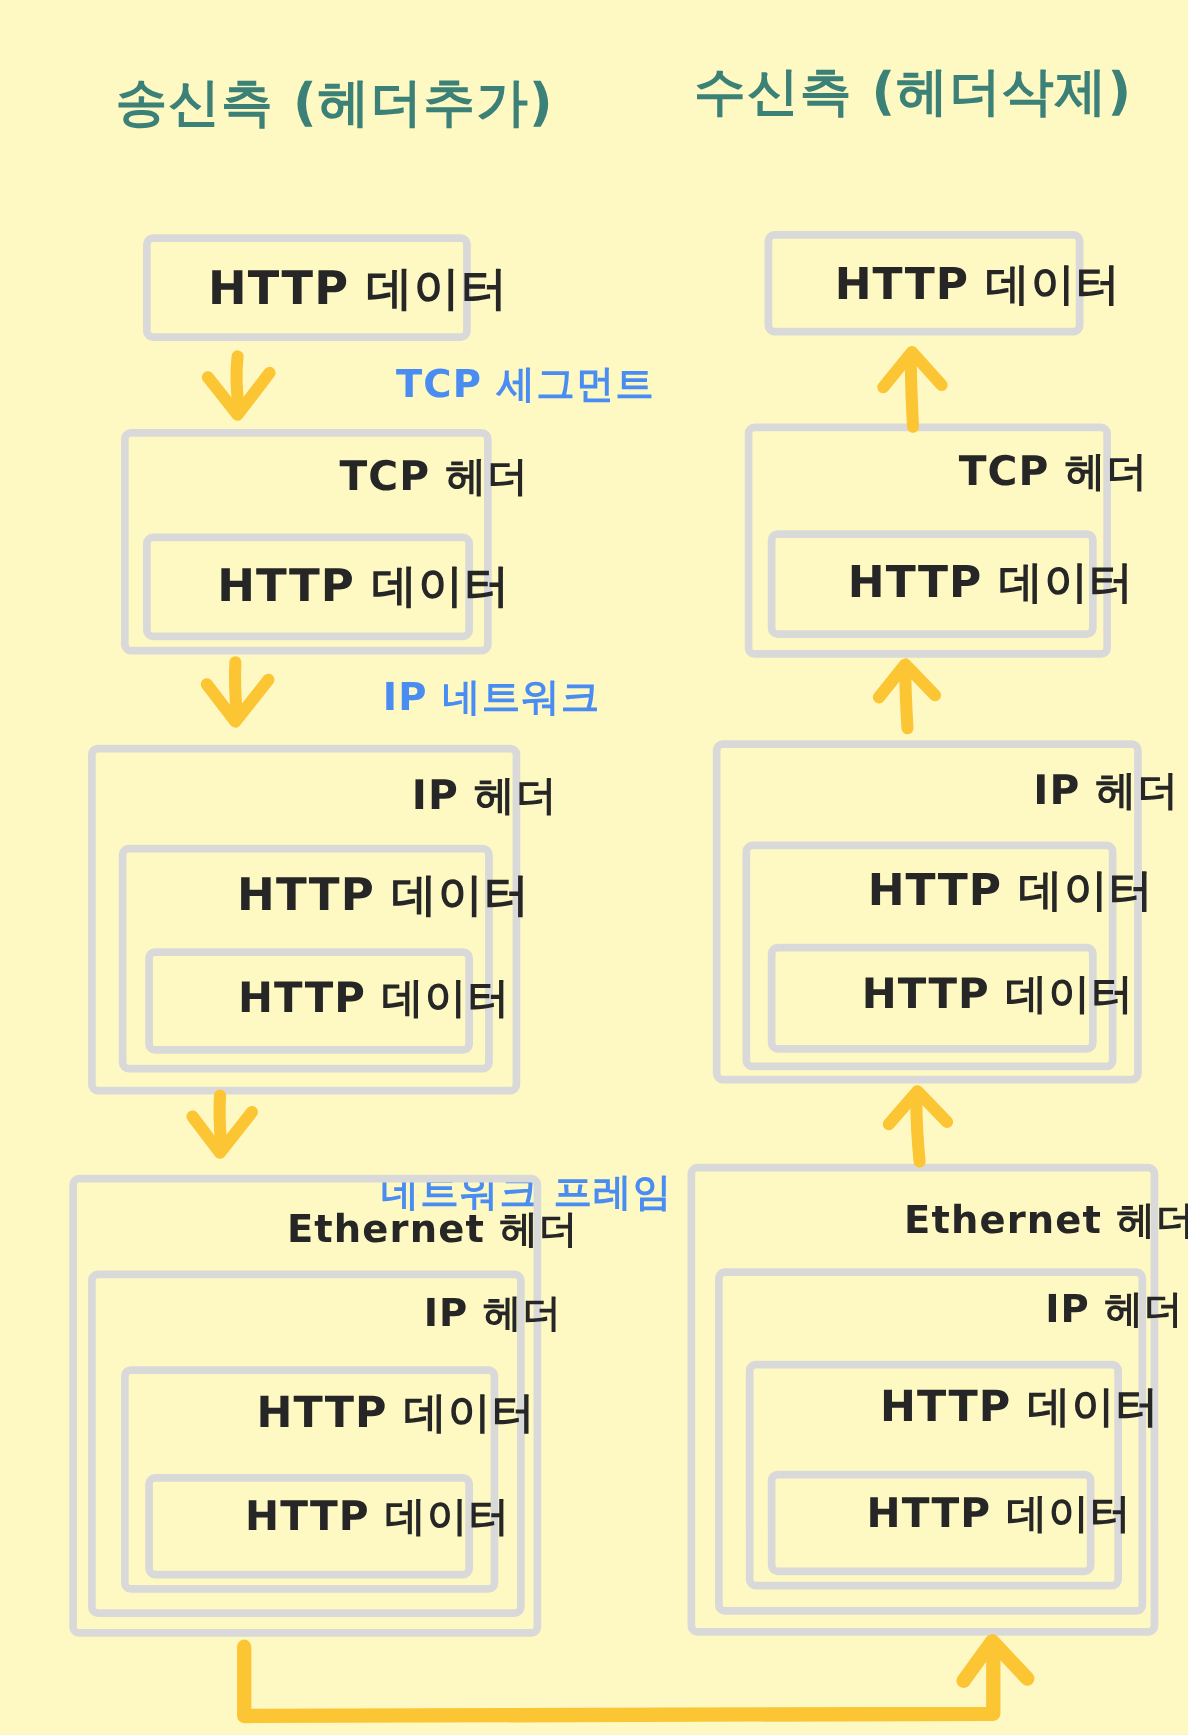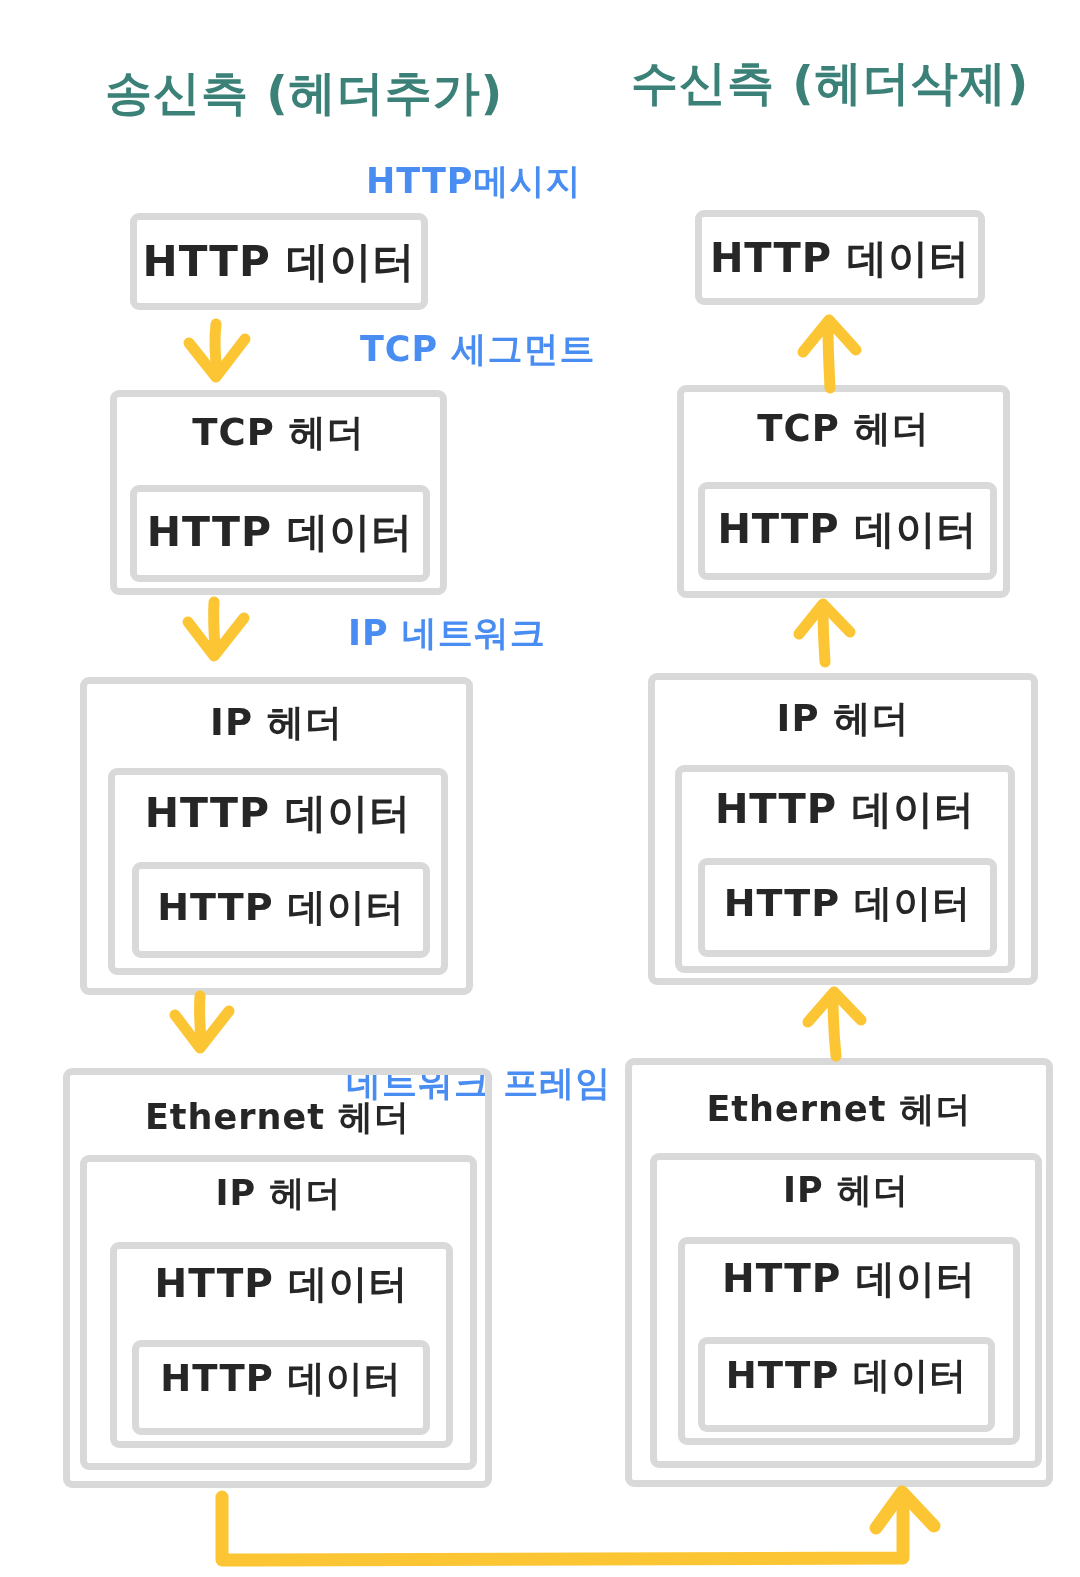--- a/index.html
+++ b/index.html
@@ -4,37 +4,38 @@
 <style>
   html, body { margin: 0; padding: 0; }
   body {
     font-family: "DejaVu Sans", "Liberation Sans", sans-serif;
     background: #eceaea;
   }
   .canvas {
     position: relative;
     width: 1080px;
     height: 1577px;
-    background: #ffffff;
+    background: #fef9c3;
     overflow: hidden;
   }
   .gbox {
     position: absolute;
     box-sizing: border-box;
     border: 7px solid #d9d9d9;
     border-radius: 9px;
     background: transparent;
   }
   .btext {
     position: absolute;
-    text-align: center;
+    text-align: right;
     font-weight: 800;
     color: #262626;
     letter-spacing: 1px;
     white-space: nowrap;
+    padding-left: 34px;
   }
   .title {
     position: absolute;
     font-size: 47px;
     font-weight: 800;
     color: #3c8177;
     letter-spacing: 1px;
     white-space: nowrap;
   }
   .stage {
@@ -52,21 +53,20 @@
   }
 </style>
 </head>
 <body>
 
 <div class="canvas">
 
   <div class="title" style="left:105px; top:62px;">송신측 (헤더추가)</div>
   <div class="title" style="left:631px; top:52px;">수신측 (헤더삭제)</div>
 
-  <div class="stage" style="left:366px; top:158px;">HTTP메시지</div>
   <div class="stage" style="left:360px; top:326px;">TCP 세그먼트</div>
   <div class="stage" style="left:348px; top:610px;">IP 네트워크</div>
   <div class="stage" style="left:346px; top:1060px;">네트워크 프레임</div>
 
   <div class="gbox" style="left:130px; top:213px; width:298px; height:97px;"></div>
   <div class="btext" style="left:130px; top:234px; width:298px; font-size:42px;">HTTP 데이터</div>
 
   <div class="gbox" style="left:110px; top:390px; width:337px; height:205px;"></div>
   <div class="btext" style="left:110px; top:408px; width:337px; font-size:37px;">TCP 헤더</div>
   <div class="gbox" style="left:130px; top:485px; width:300px; height:97px;"></div>

